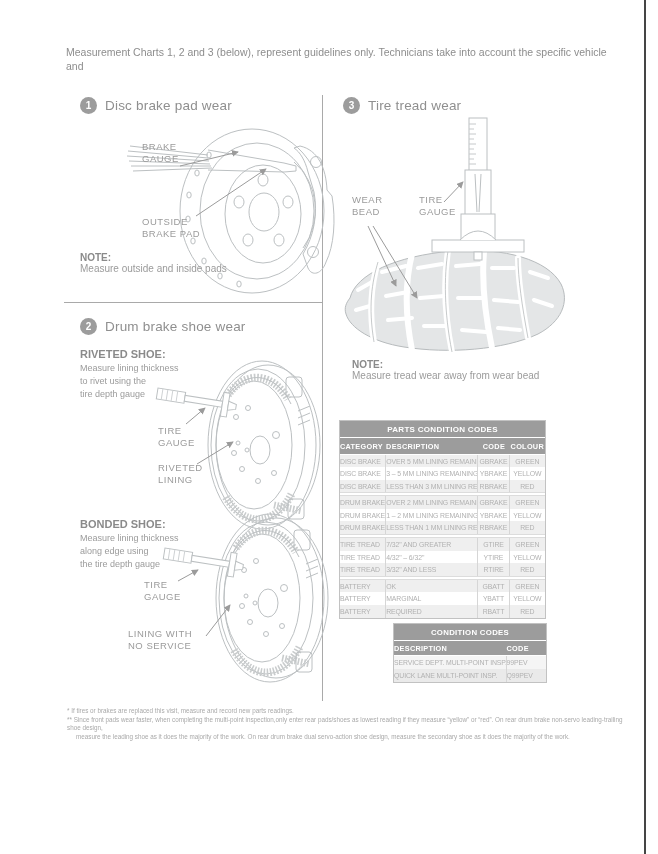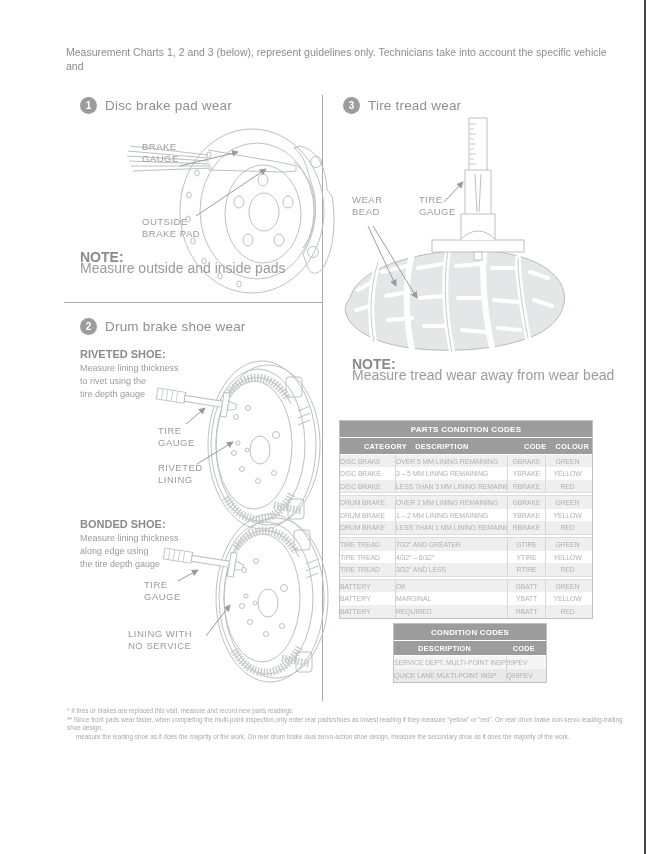--- a/index.html
+++ b/index.html
@@ -15,30 +15,30 @@
 
   .divider-v { position:absolute; left:322px; top:95px; width:1px; height:606px; background:#a9a9a9; }
   .divider-h { position:absolute; left:64px; top:302px; width:259px; height:1px; background:#a9a9a9; }
 
   .section-header { position:absolute; display:flex; align-items:center; gap:8px; }
   .badge { width:17px; height:17px; border-radius:50%; background:#9c9c9c; color:#fff;
            font-size:10px; font-weight:bold; display:flex; align-items:center; justify-content:center; flex:0 0 auto; }
   .section-title { font-size:13.5px; color:#8f8f8f; letter-spacing:.2px; white-space:nowrap; }
 
   .dlabel { position:absolute; font-size:9.5px; line-height:11.5px; color:#9b9b9b; letter-spacing:.5px; white-space:nowrap; }
-  .note { position:absolute; font-size:14px; line-height:11px; color:#9b9b9b; white-space:nowrap; }
+  .note { position:absolute; font-size:10px; line-height:11px; color:#9b9b9b; white-space:nowrap; }
   .note b { color:#8a8a8a; }
   .shoe-block { position:absolute; font-size:9px; line-height:13px; color:#9b9b9b; white-space:nowrap; }
   .shoe-block b { font-size:11px; color:#8a8a8a; }
 
   svg.art { position:absolute; left:0; top:0; pointer-events:none; }
 
   
-  .pt { position:absolute; left:339px; top:420px; width:254px; border:1px solid #c2c2c2; background:#fff; }
-  .band { background:#9c9c9c; color:#fff; font-weight:bold; border-bottom:1px solid #fff;padding-left:24px; }
+  .pt { position:absolute; left:339px; top:420px; width:207px; border:1px solid #c2c2c2; background:#fff; }
+  .band { background:#9c9c9c; color:#fff; font-weight:bold; border-bottom:1px solid #fff; }
   .pt-title { font-size:8px; letter-spacing:.3px; text-align:center; padding:4px 0 3px; }
   .pt-head { display:flex; font-size:7.3px; letter-spacing:.3px; }
   .pt-head > div { padding:3.5px 0 3px; }
   .pt-row { display:flex; font-size:6.9px; letter-spacing:-.1px; color:#b1b1b1; }
   .pt-row > div { padding:3px 0 2.6px; border-right:1px solid #d6d6d6; overflow:hidden; white-space:nowrap; }
   .pt-row > div:last-child, .pt-head > div:last-child { border-right:none; }
   .c-cat  { width:56px;  padding-left:6px; }
   .c-desc { width:112px; padding-left:8px; }
   .c-code { width:38px;  text-align:center; }
   .c-col  { width:43px;  text-align:center; }

